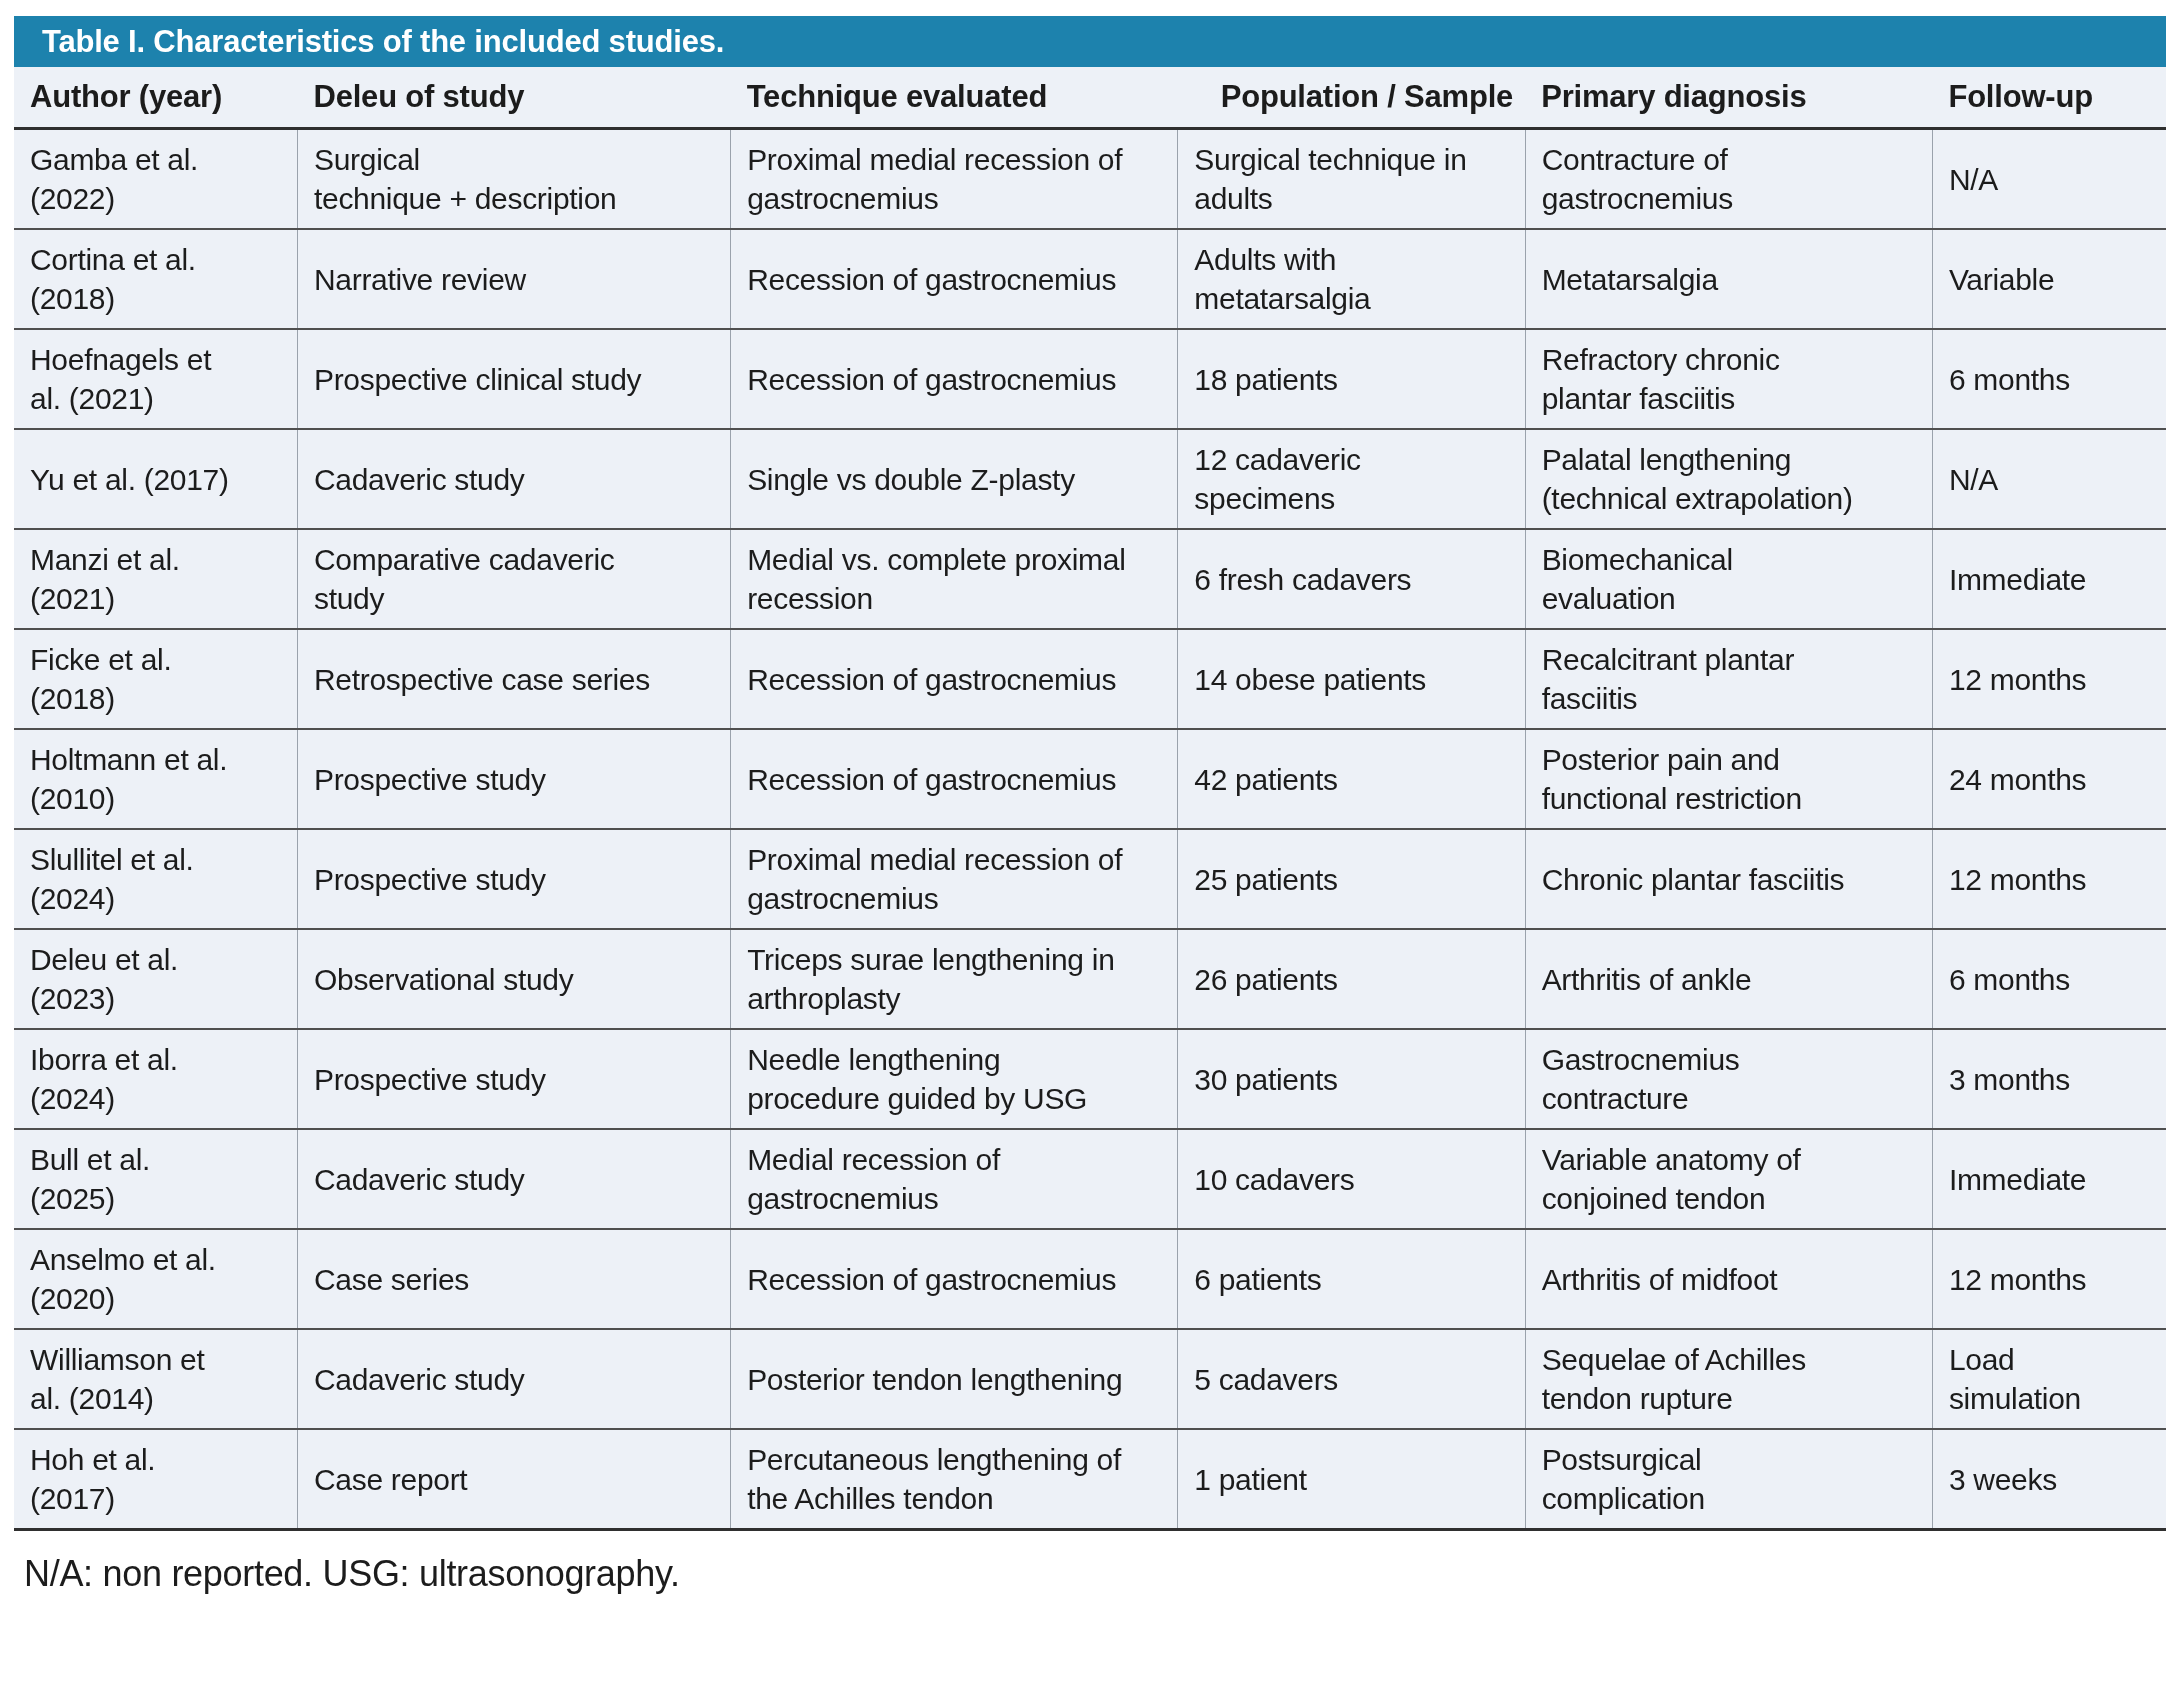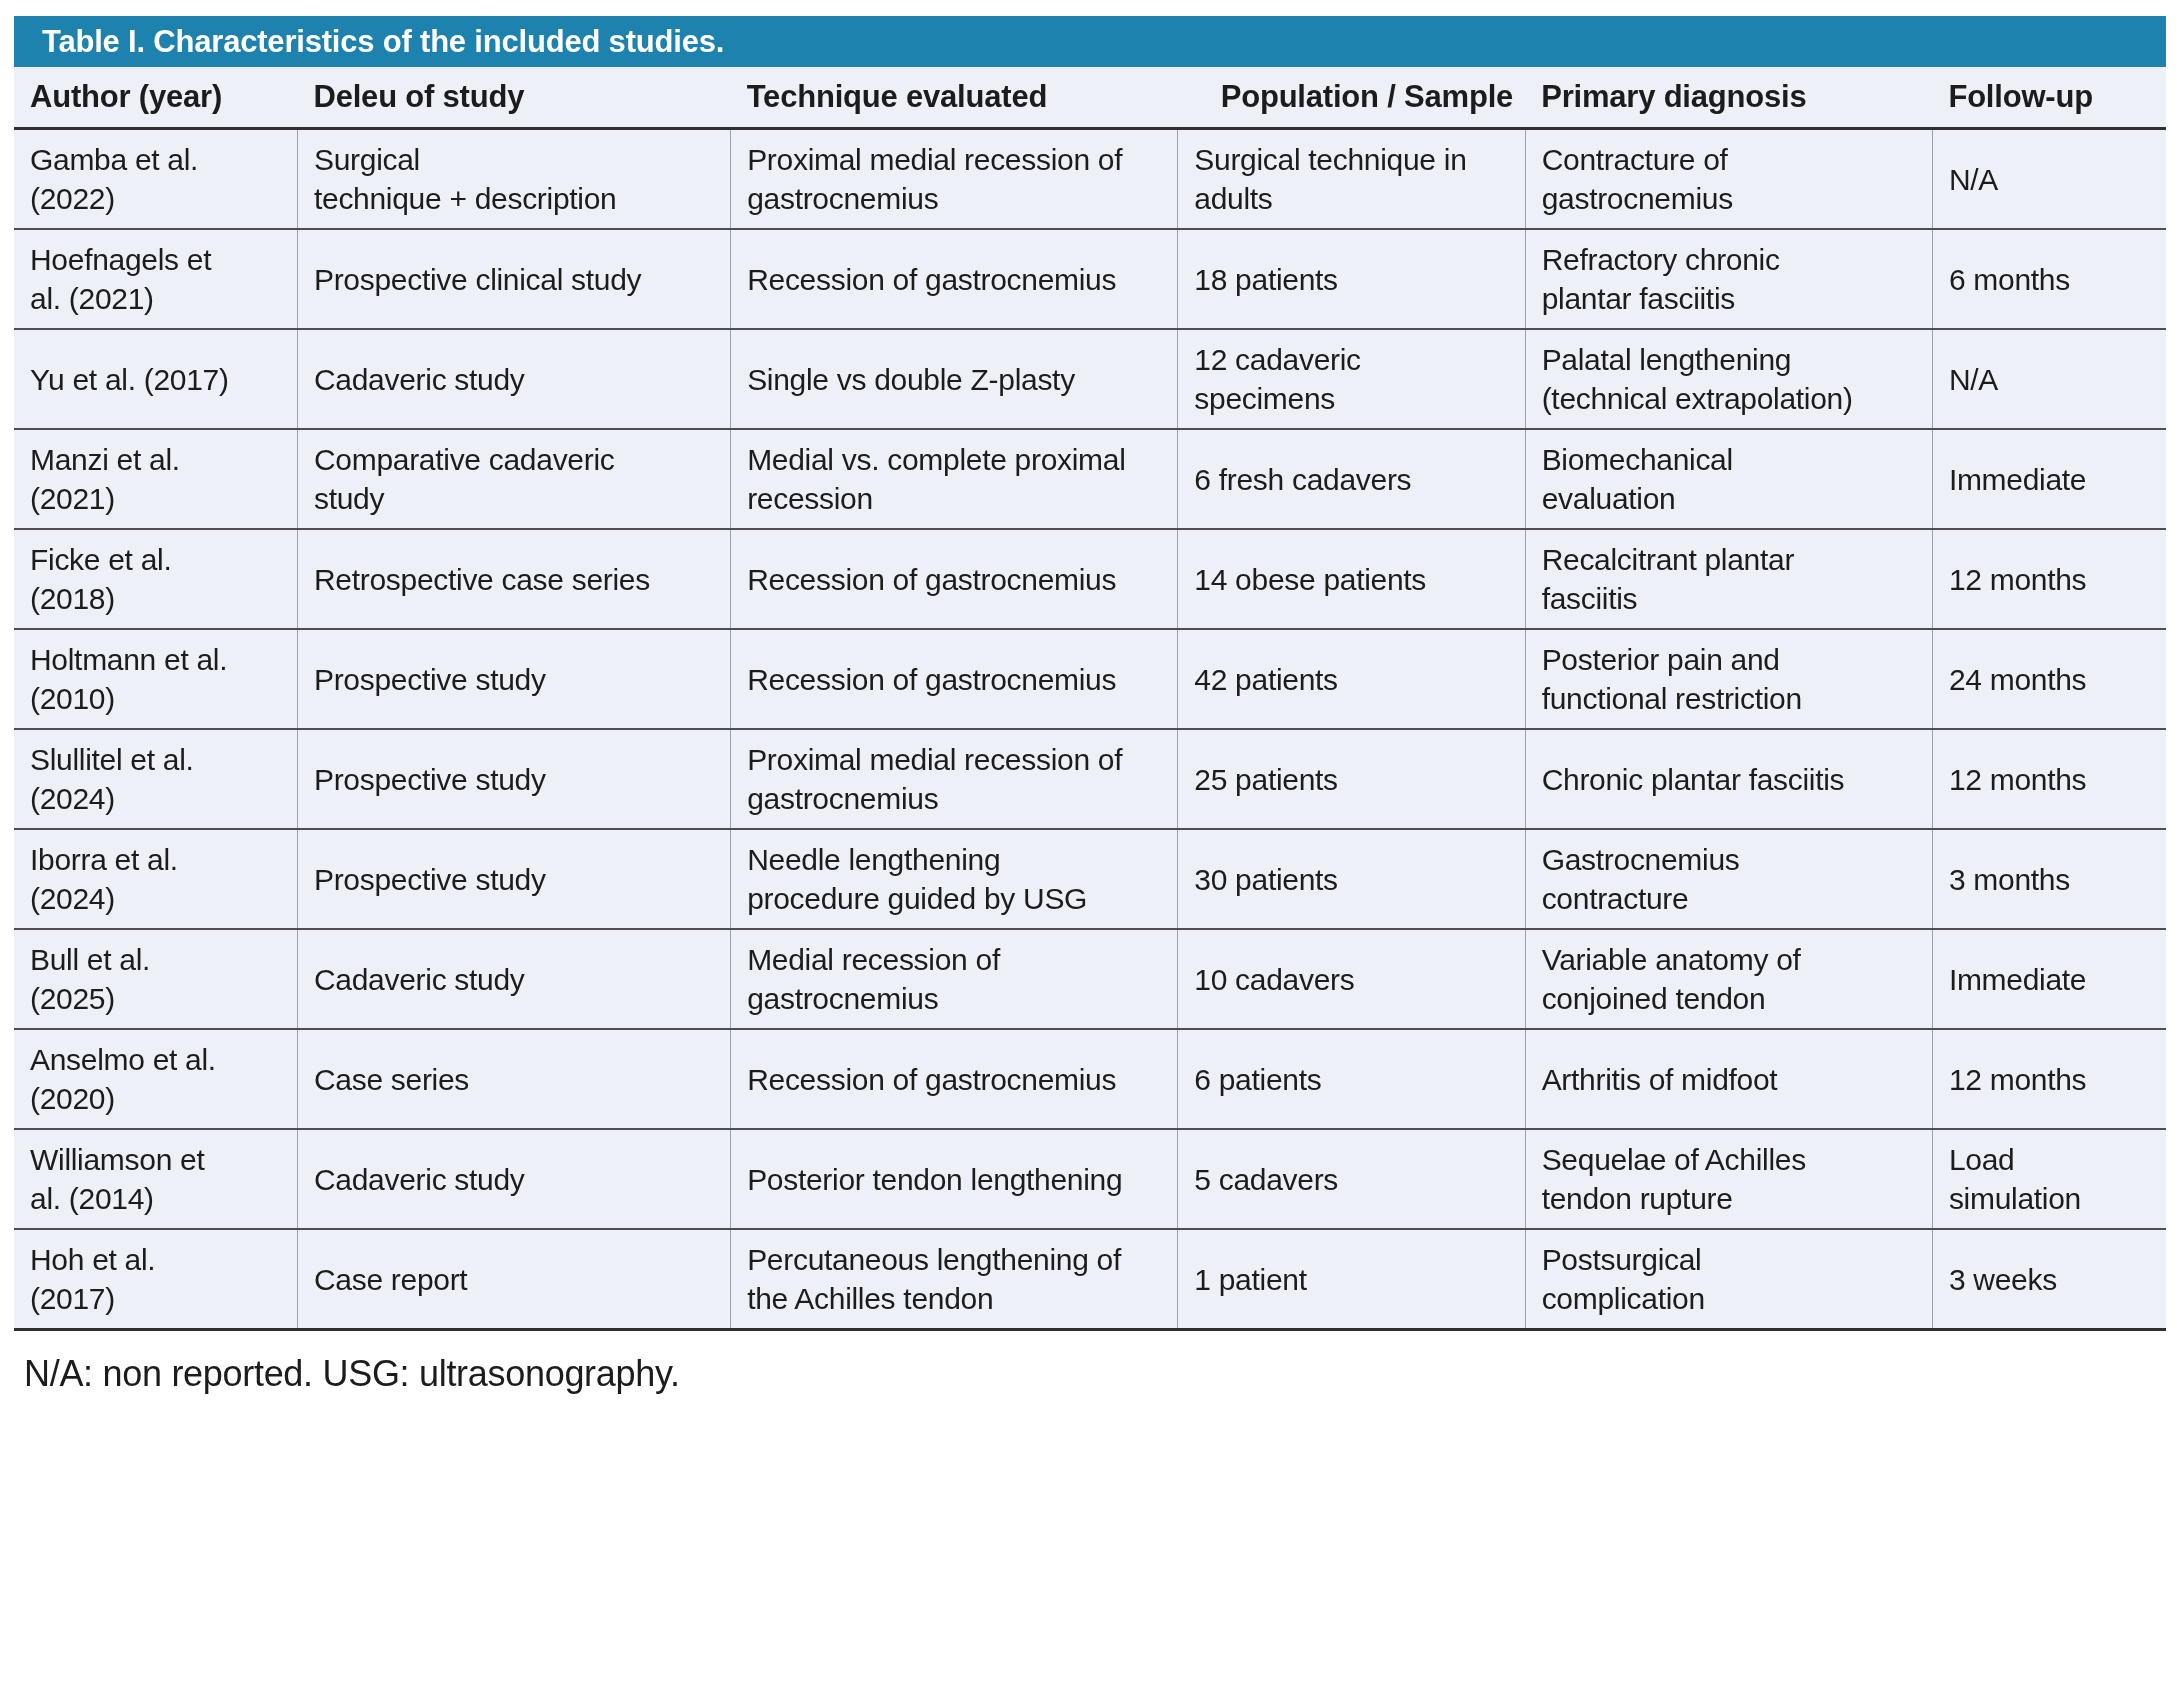--- a/index.html
+++ b/index.html
@@ -87,20 +87,30 @@
 technique + description</td>
           <td>Proximal medial recession of
 gastrocnemius</td>
           <td>Surgical technique in
 adults</td>
           <td>Contracture of
 gastrocnemius</td>
           <td>N/A</td>
         </tr>
         <tr>
+          <td>Cortina et al.
+(2018)</td>
+          <td>Narrative review</td>
+          <td>Recession of gastrocnemius</td>
+          <td>Adults with
+metatarsalgia</td>
+          <td>Metatarsalgia</td>
+          <td>Variable</td>
+        </tr>
+        <tr>
           <td>Hoefnagels et
 al. (2021)</td>
           <td>Prospective clinical study</td>
           <td>Recession of gastrocnemius</td>
           <td>18 patients</td>
           <td>Refractory chronic
 plantar fasciitis</td>
           <td>6 months</td>
         </tr>
         <tr>
@@ -149,20 +159,30 @@
           <td>Slullitel et al.
 (2024)</td>
           <td>Prospective study</td>
           <td>Proximal medial recession of
 gastrocnemius</td>
           <td>25 patients</td>
           <td>Chronic plantar fasciitis</td>
           <td>12 months</td>
         </tr>
         <tr>
+          <td>Deleu et al.
+(2023)</td>
+          <td>Observational study</td>
+          <td>Triceps surae lengthening in
+arthroplasty</td>
+          <td>26 patients</td>
+          <td>Arthritis of ankle</td>
+          <td>6 months</td>
+        </tr>
+        <tr>
           <td>Iborra et al.
 (2024)</td>
           <td>Prospective study</td>
           <td>Needle lengthening
 procedure guided by USG</td>
           <td>30 patients</td>
           <td>Gastrocnemius
 contracture</td>
           <td>3 months</td>
         </tr>

